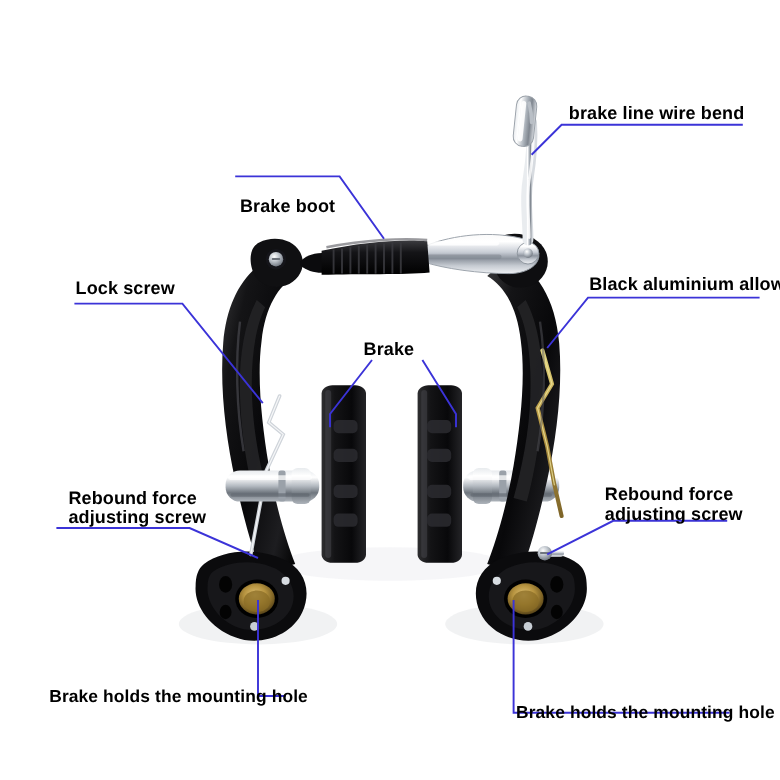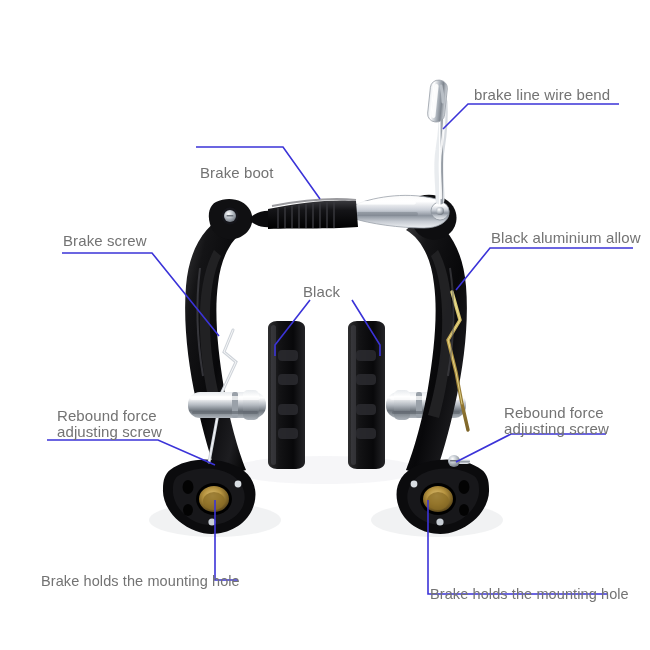--- a/index.html
+++ b/index.html
@@ -7,25 +7,26 @@
     width:650px;height:650px;
     background:#ffffff;
     font-family:"Liberation Sans", sans-serif;
     overflow:hidden;
     position:relative;
   }
   #stage{position:absolute;left:0;top:0;width:650px;height:650px;background:#fff;}
   .layer{position:absolute;left:0;top:0;width:650px;height:650px;}
   .lbl{
     position:absolute;
-    color:#737373;
+    color:#000000;
     font-size:15px;
     line-height:17px;
     white-space:nowrap;
     letter-spacing:0.1px;
+    font-weight:bold;
   }
   .lbl.two{line-height:16px;}
   svg{display:block;}
   .ann{stroke:#3b33d8;stroke-width:1.6;fill:none;}
 </style>
 </head>
 <body>
 
 <div id="stage">
 
@@ -278,25 +279,25 @@
 
     <path class="ann" d="M215,500 L215,580 L238,580"></path>
 
     <path class="ann" d="M428,500 L428,594 L608,594"></path>
   </svg>
 
   <div class="lbl" style="left:474px;top:86px;">brake line wire bend</div>
 
   <div class="lbl" style="left:200px;top:128px;margin-top:36px;">Brake boot</div>
 
-  <div class="lbl" style="left:63px;top:232px;">Brake screw</div>
+  <div class="lbl" style="left:63px;top:232px;">Lock screw</div>
 
   <div class="lbl" style="left:491px;top:229px;">Black aluminium allow</div>
 
-  <div class="lbl" style="left:303px;top:283px;">Black</div>
+  <div class="lbl" style="left:303px;top:283px;">Brake</div>
 
   <div class="lbl two" style="left:57px;top:408px;">
     <div>Rebound force</div>
     <div>adjusting screw</div>
   </div>
 
   <div class="lbl two" style="left:504px;top:405px;">
     <div>Rebound force</div>
     <div>adjusting screw</div>
   </div>

